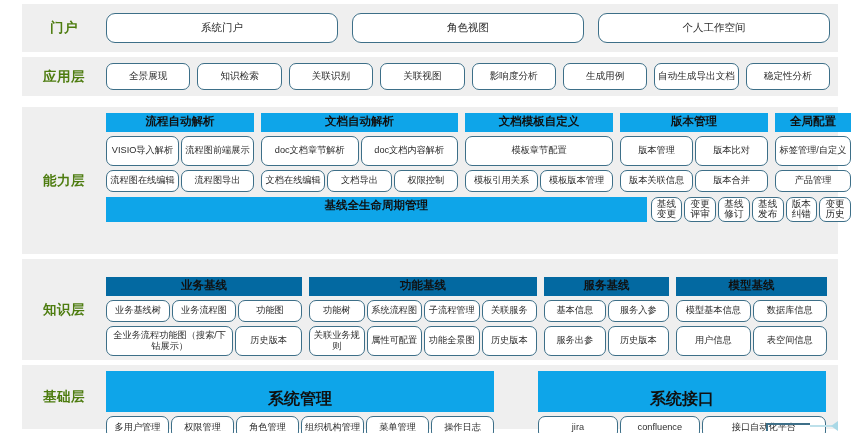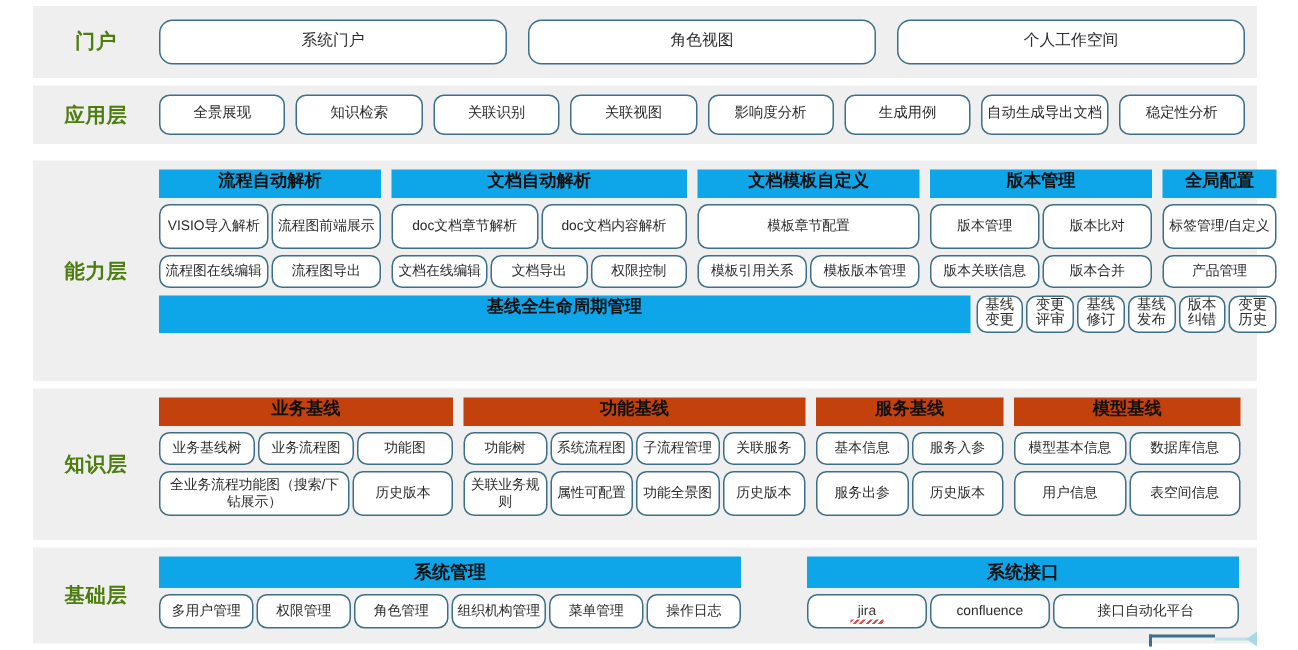--- a/index.html
+++ b/index.html
@@ -67,39 +67,39 @@
   .grp-head{
     background:#0ea5e9;
     color:#101010;
     font-weight:bold;
     font-size:11.5px;
     text-align:center;
     padding:3px 0 4px;
     line-height:1;
     box-sizing:border-box;
   }
-  .grp-head.gray{background:#c2410c;}
+  .grp-head.gray{background:#0369a1;margin-top:12px;}
   .grp-cells{display:flex;gap:2px;}
   .grp-cells .pill{flex:1 1 0;}
 
   .fullwide{display:flex;flex-direction:row;gap:4px;width:100%;}
   .fullwide .grp-head{width:100%;}
   .fullwide .grp-cells .pill{min-height:24px;font-size:9.6px;}
 
   
   #knowledge{top:259px;height:101px;align-items:stretch;}
   #knowledge .layer-label{display:flex;align-items:center;justify-content:center;}
   #knowledge .layer-body{padding-top:6px;padding-bottom:6px;gap:5px;}
 
   
   #base{top:365px;height:64px;align-items:stretch;}
   #base .layer-label{display:flex;align-items:center;justify-content:center;}
   #base .layer-body{padding-top:6px;padding-bottom:6px;gap:5px;flex-direction:row;}
   .base-block{display:flex;flex-direction:column;gap:4px;}
-  .base-block .grp-head{font-size:12px;padding:4px 0 5px;}
+  .base-block .grp-head{font-size:16px;padding:20px 0 5px;}
   .base-block .grp-cells .pill{min-height:23px;}
   .jira{color:#3a3a3a;font-style:normal;position:relative;}
   .jira .squig{
     position:absolute;left:50%;transform:translateX(-50%);
     bottom:2px;width:22px;height:3px;
     background:repeating-linear-gradient(135deg,#d33 0 1.5px,transparent 1.5px 3px);
     opacity:.85;
   }
 
   

